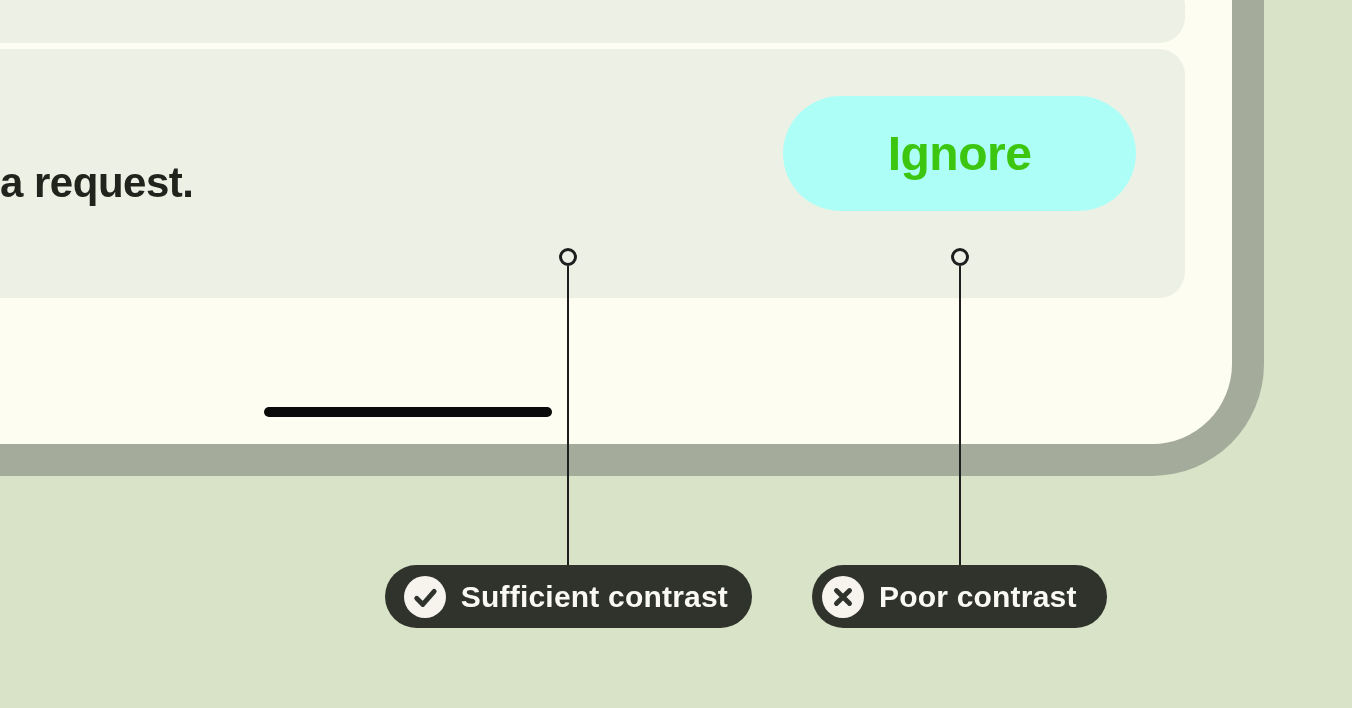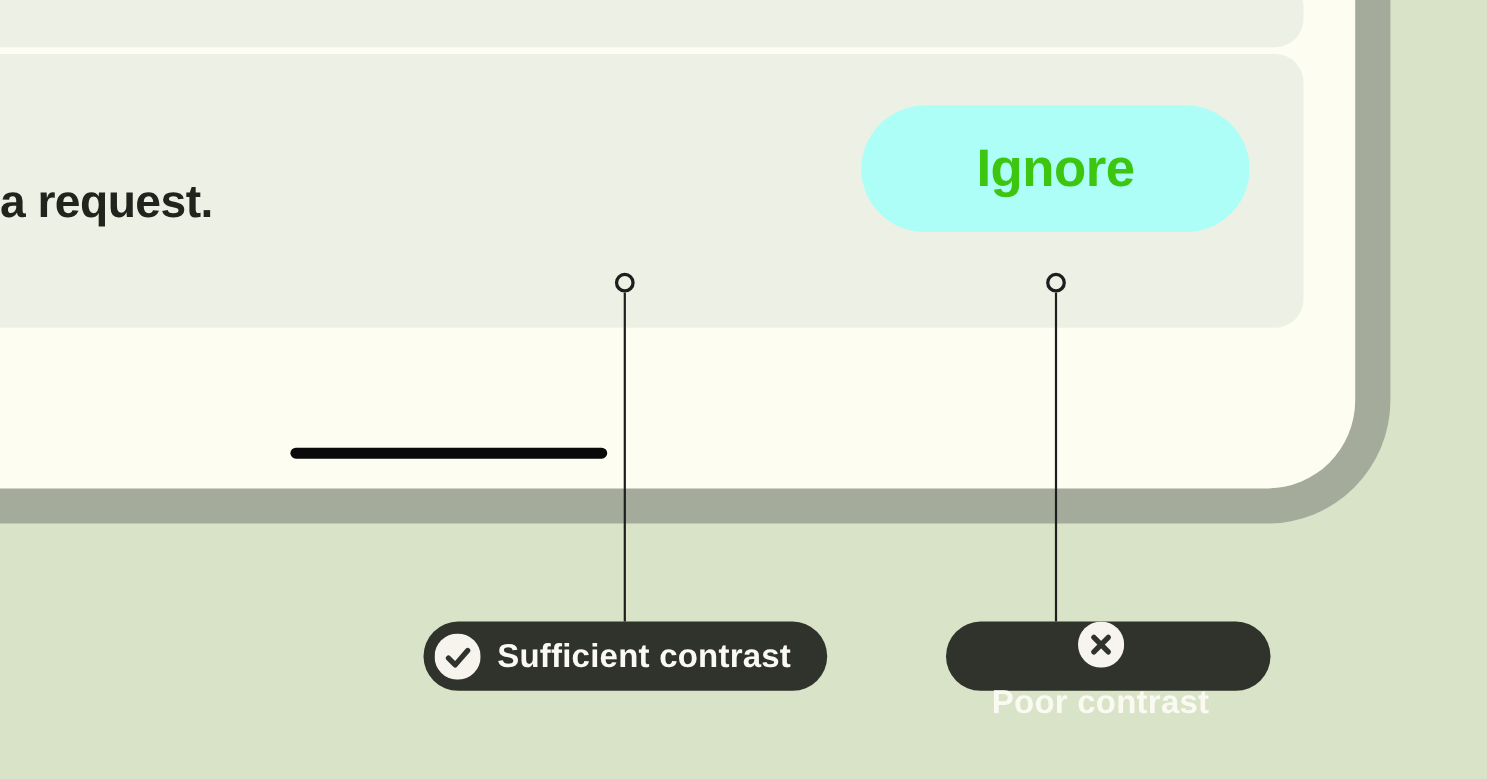--- a/index.html
+++ b/index.html
@@ -41,21 +41,21 @@
   .line-2 { left:959px; top:266px; }
   .conn-dot { width:18px; height:18px; border:3px solid #1e1e1e;
               border-radius:50%; background:#edf1e5; }
   .dot-1 { left:559px; top:248px; }
   .dot-2 { left:951px; top:248px; }
 
   
   .chip { top:565px; height:63px; background:#2f332b; border-radius:32px;
           display:flex; align-items:center; padding:0 24px 0 10px; gap:15px; }
   .chip-1 { left:385px; width:367px; }
-  .chip-2 { left:860px; width:295px;flex-direction:column; }
+  .chip-2 { left:812px; width:295px; }
   .chip-icon { width:42px; height:42px; flex:0 0 auto; display:block; }
   .chip-label { font-size:30px; font-weight:600; color:#fbfaf2;
                 letter-spacing:0.2px; white-space:nowrap; }
 </style>
 </head>
 <body>
 
 <div id="stage" style="background: rgb(216, 227, 199);">
 
   <div class="abs frame" style="background: rgb(164, 171, 155);"></div>
@@ -68,21 +68,21 @@
 
   <button class="abs pill-btn btn-ignore" style="background: rgb(173, 254, 247); color: rgb(60, 198, 16);">Ignore</button>
 
   <div class="abs home-bar" style="background: rgb(10, 10, 10);"></div>
 
   <div class="abs conn-line line-1" style="background: rgb(30, 30, 30);"></div>
   <div class="abs conn-line line-2" style="background: rgb(30, 30, 30);"></div>
   <div class="abs conn-dot dot-1"></div>
   <div class="abs conn-dot dot-2"></div>
 
-  <div class="abs chip chip-1" style="background: rgb(47, 51, 43);">
+  <div class="abs chip chip-1" style="background: rgb(47, 51, 43); justify-content: flex-end;">
     <svg class="chip-icon" viewBox="0 0 48 48" aria-hidden="true">
       <circle cx="24" cy="24" r="24" fill="#f6f4ec"></circle>
       <path d="M14.5 25.5 L21.5 32.5 L34.5 17.5" fill="none" stroke="#2f332b" stroke-width="5.5" stroke-linecap="round" stroke-linejoin="round"></path>
     </svg>
     <span class="chip-label" style="color: rgb(251, 250, 242);">Sufficient contrast</span>
   </div>
 
   <div class="abs chip chip-2" style="background: rgb(47, 51, 43);">
     <svg class="chip-icon" viewBox="0 0 48 48" aria-hidden="true">
       <circle cx="24" cy="24" r="24" fill="#f6f4ec"></circle>

